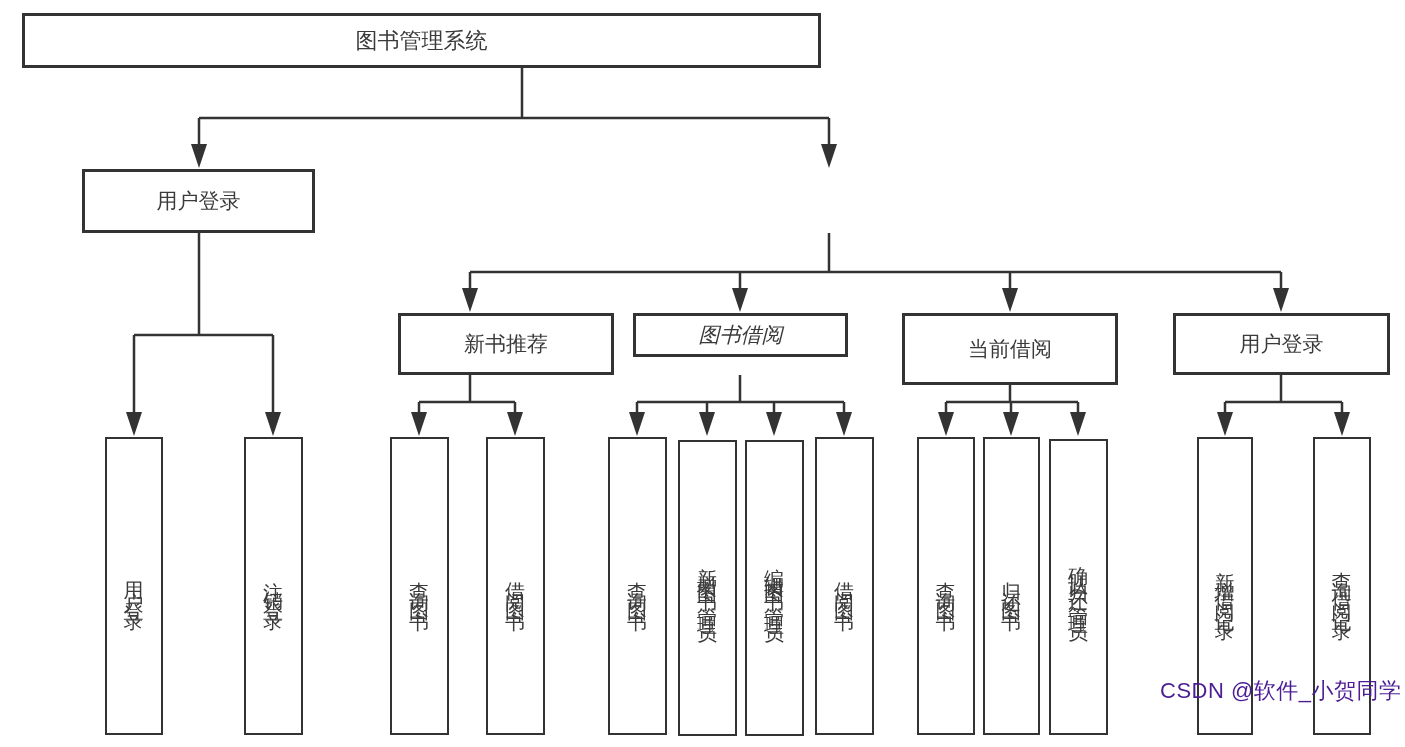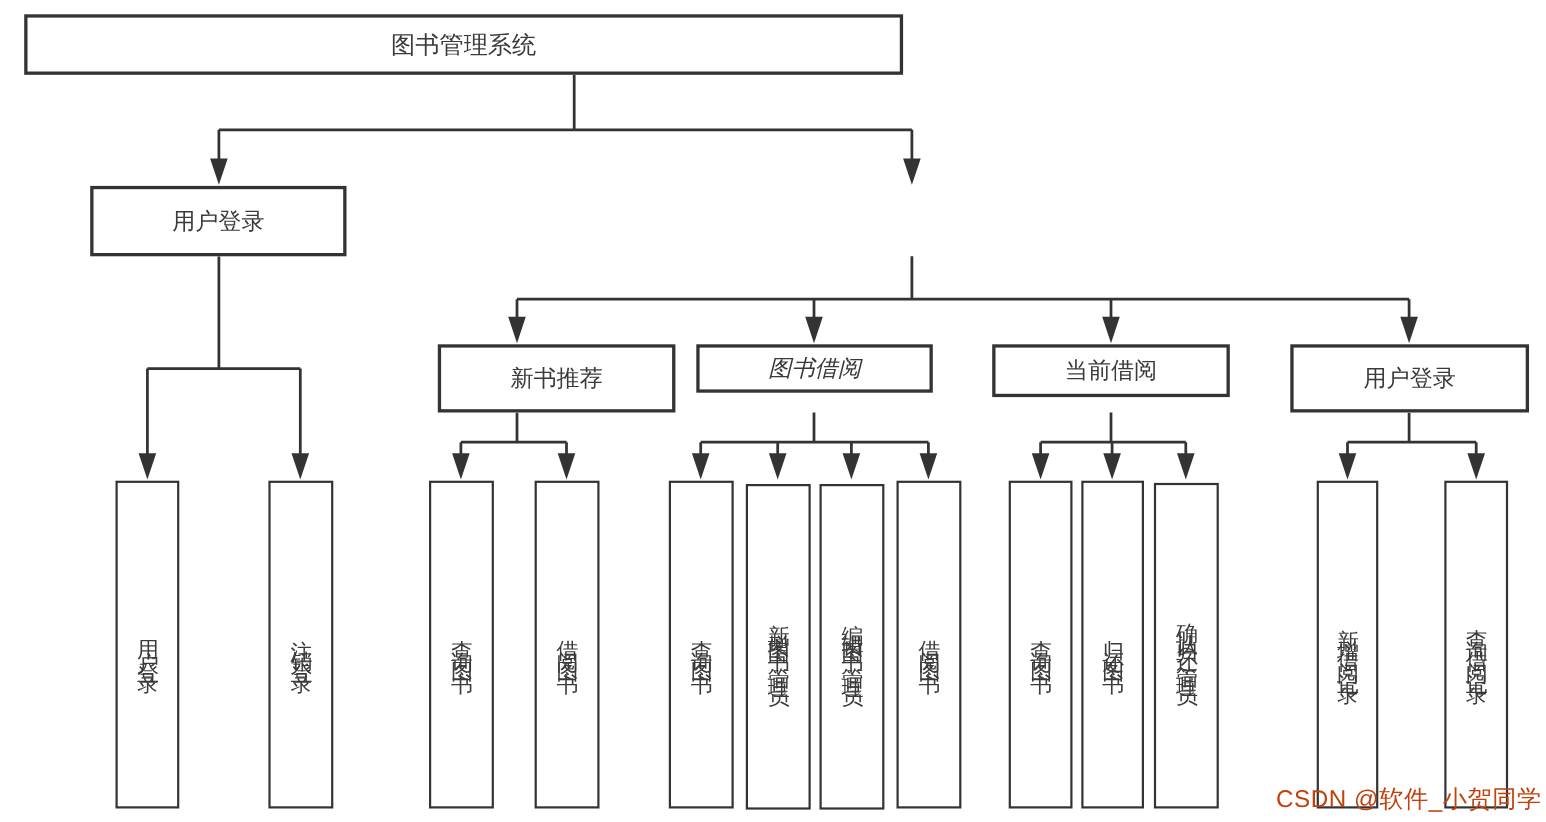--- a/index.html
+++ b/index.html
@@ -17,22 +17,22 @@
   .h-node.root{font-size:22px;}
   .v-node{
     position:absolute;box-sizing:border-box;z-index:2;
     border:2.5px solid #333333;background:#ffffff;
     writing-mode:vertical-rl;text-orientation:mixed;
     display:flex;align-items:center;justify-content:center;
     font-size:20px;letter-spacing:10px;color:#3a3a3a;
     width:58px;top:437px;height:298px;line-height:1;
   }
   .watermark{
-    position:absolute;z-index:5;left:1160px;top:712px;
-    font-size:22px;letter-spacing:0.5px;color:#c2410c;white-space:nowrap;
+    position:absolute;z-index:5;left:1160px;top:676px;
+    font-size:22px;letter-spacing:0.5px;color:#4c1d95;white-space:nowrap;
   }
 </style>
 </head>
 <body>
 
 <div id="canvas">
 
   <svg class="connectors" width="1405" height="747" viewBox="0 0 1405 747">
 
     <g stroke="#333333" stroke-width="2.5" fill="none">
@@ -82,21 +82,21 @@
       <polygon points="1334,412 1350,412 1342,436" fill="#333333" stroke="none"></polygon>
     </g>
   </svg>
 
   <div class="h-node root" style="left:22px;top:13px;width:799px;height:55px;">图书管理系统</div>
 
   <div class="h-node" style="left:82px;top:169px;width:233px;height:64px;">用户登录</div>
 
   <div class="h-node" style="left:362px;top:313px;width:216px;height:62px;margin-left:36px;">新书推荐</div>
   <div class="h-node" style="left:633px;top:313px;width:215px;height:44px;font-style:italic;">图书借阅</div>
-  <div class="h-node" style="left:902px;top:313px;width:216px;height:48px;">当前借阅</div>
+  <div class="h-node" style="left:902px;top:313px;width:216px;height:72px;">当前借阅</div>
   <div class="h-node" style="left:1173px;top:313px;width:217px;height:62px;">用户登录</div>
 
   <div class="v-node" style="left:105px;">用户登录</div>
   <div class="v-node" style="left:244px;width:59px;">注销登录</div>
   <div class="v-node" style="left:390px;width:59px;">查询图书</div>
   <div class="v-node" style="left:486px;width:59px;">借阅图书</div>
   <div class="v-node" style="left:608px;width:59px;">查询图书</div>
   <div class="v-node" style="left:678px;width:59px;top:440px;height:296px;letter-spacing:8px;">新增图书（管理员）</div>
   <div class="v-node" style="left:745px;width:59px;top:440px;height:296px;letter-spacing:8px;">编辑图书（管理员）</div>
   <div class="v-node" style="left:815px;width:59px;">借阅图书</div>

